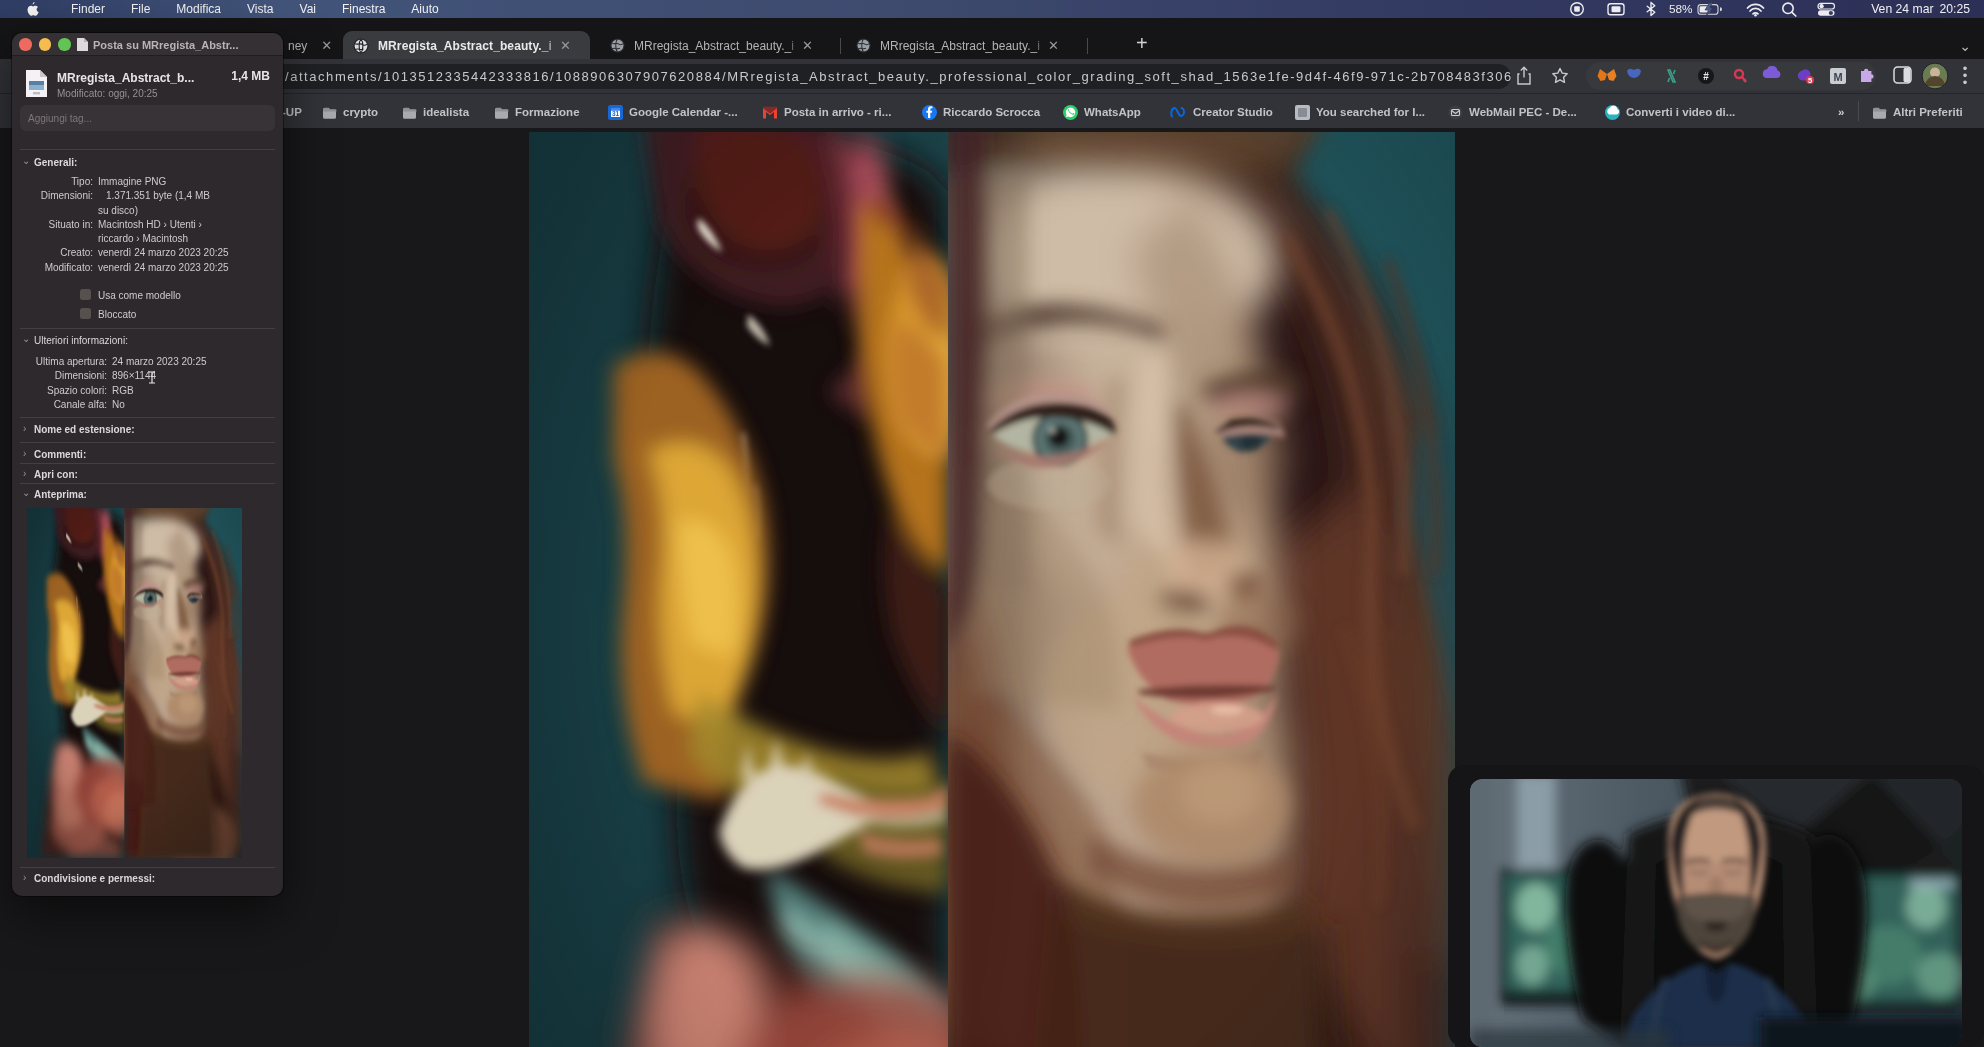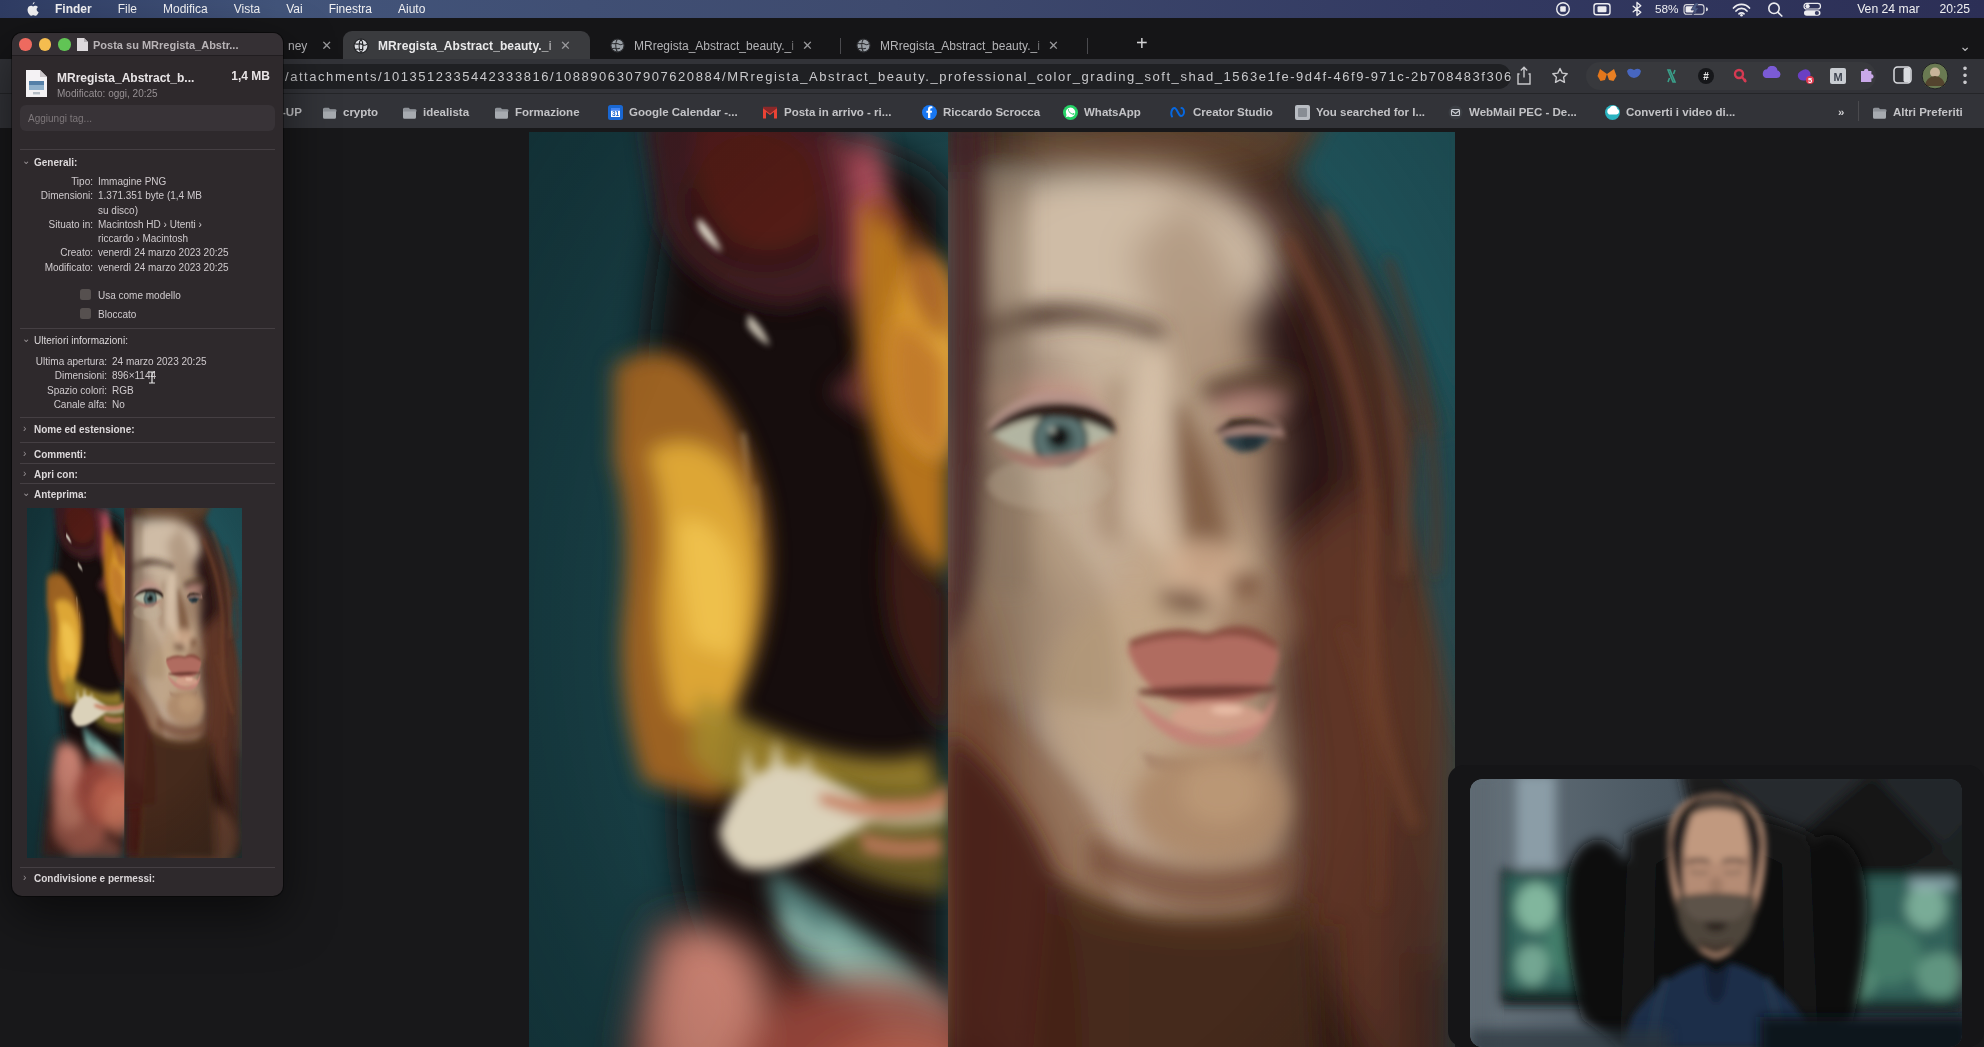--- a/index.html
+++ b/index.html
@@ -30,21 +30,21 @@
 </style>
 </head>
 <body>
 <div id="menubar">
   <svg style="margin-left:25px;flex:none" width="14" height="16" viewBox="0 0 14 16">
       <g fill="#f0f0f2">
         <path d="M9.5 1.0 C9.6 2.2 8.8 3.3 7.7 3.5 C7.5 2.4 8.4 1.3 9.5 1.0 Z"></path>
         <path d="M11.6 8.6 c0 -1.6 1.3 -2.4 1.4 -2.5 -0.8 -1.1 -2 -1.3 -2.4 -1.3 -1 0 -2 0.6 -2.5 0.6 -0.5 0 -1.3 -0.6 -2.2 -0.6 -1.1 0 -2.2 0.7 -2.8 1.7 -1.2 2 -0.3 5 0.9 6.6 0.6 0.8 1.2 1.7 2.1 1.7 0.9 0 1.2 -0.5 2.2 -0.5 1 0 1.3 0.5 2.2 0.5 0.9 0 1.5 -0.8 2.1 -1.6 0.7 -0.9 0.9 -1.8 1 -1.9 0 0 -1.9 -0.7 -2 -2.7 Z"></path>
       </g>
     </svg>
-  <span class="mi" style="font-weight:bold;margin-left:16px">Finder</span>
+  <span class="mi" style="font-weight:normal;margin-left:32px">Finder</span>
   <span class="mi">File</span>
   <span class="mi">Modifica</span>
   <span class="mi">Vista</span>
   <span class="mi">Vai</span>
   <span class="mi">Finestra</span>
   <span class="mi">Aiuto</span>
   <span style="flex:1"></span>
   <svg width="302" height="18" viewBox="0 0 302 18" style="margin-right:4px;flex:none">
     <g fill="none" stroke="#ececf0" stroke-width="1.4">
       <circle cx="12" cy="9" r="6.3"></circle>
@@ -68,21 +68,21 @@
     <circle cx="190.5" cy="15.3" r="1.3" fill="#ececf0"></circle>
     <circle cx="223" cy="8.3" r="5.2" fill="none" stroke="#ececf0" stroke-width="1.6"></circle>
     <path d="M227 12.4 l3.8 3.6" stroke="#ececf0" stroke-width="1.7" stroke-linecap="round"></path>
     <g fill="#ececf0">
       <rect x="253" y="3.4" width="16.5" height="5.6" rx="2.8" fill="none" stroke="#ececf0" stroke-width="1.2"></rect>
       <circle cx="256.6" cy="6.2" r="2.1"></circle>
       <rect x="253" y="10.2" width="16.5" height="5.6" rx="2.8"></rect>
       <circle cx="265.9" cy="13" r="2.1" fill="#383c63"></circle>
     </g>
   </svg>
-  <span style="font-size:12.2px;margin-right:20px">Ven 24 mar</span>
+  <span style="font-size:12.2px;margin-right:6px">Ven 24 mar</span>
   <span style="font-size:12.2px;margin-right:14px">20:25</span>
 </div>
 <svg width="0" height="0" style="position:absolute">
   <defs>
     <g id="globe">
       <circle cx="8" cy="8" r="7" fill="#dadce0"></circle>
       <path d="M1.6 5.5 C4 7.5 7 4.5 9.5 6.5 C11 7.7 13 7 14.4 5.8 M8 1 C5.5 4 5.5 12 8 15 M2.2 11.5 C5 10 8 12.5 10.5 11 M8 1 C10.5 4 10.5 12 8 15" stroke="#202124" stroke-width="1.1" fill="none"></path>
       <circle cx="8" cy="8" r="7" fill="none" stroke="#202124" stroke-width="1.2"></circle>
     </g>
     <g id="globedark">
@@ -544,21 +544,21 @@
   <div class="abs" style="left:8px;top:116px;width:255px;height:1px;background:#453f43"></div>
   <div class="abs" style="left:10px;top:122px;color:#9a9497">⌄</div>
     <div class="abs" style="left:22px;top:124px;font-weight:bold;color:#dcd8da">Generali:</div>
   <div class="abs" style="left:0;top:143px;width:271px;text-align:left">
     <div style="position:relative;height:14.3px">
         <span style="position:absolute;right:190px">Tipo:</span>
         <span style="position:absolute;left:86px">Immagine PNG</span>
       </div>
     <div style="position:relative;height:14.3px">
         <span style="position:absolute;right:190px">Dimensioni:</span>
-        <span style="position:absolute;left:86px">1.371.351 byte (1,4 MB</span>
+        <span style="position:absolute;left:94px">1.371.351 byte (1,4 MB</span>
       </div>
     <div style="position:relative;height:14.3px">
         <span style="position:absolute;left:86px">su disco)</span>
       </div>
     <div style="position:relative;height:14.3px">
         <span style="position:absolute;right:190px">Situato in:</span>
         <span style="position:absolute;left:86px">Macintosh HD › Utenti ›</span>
       </div>
     <div style="position:relative;height:14.3px">
         <span style="position:absolute;left:86px">riccardo › Macintosh</span>

